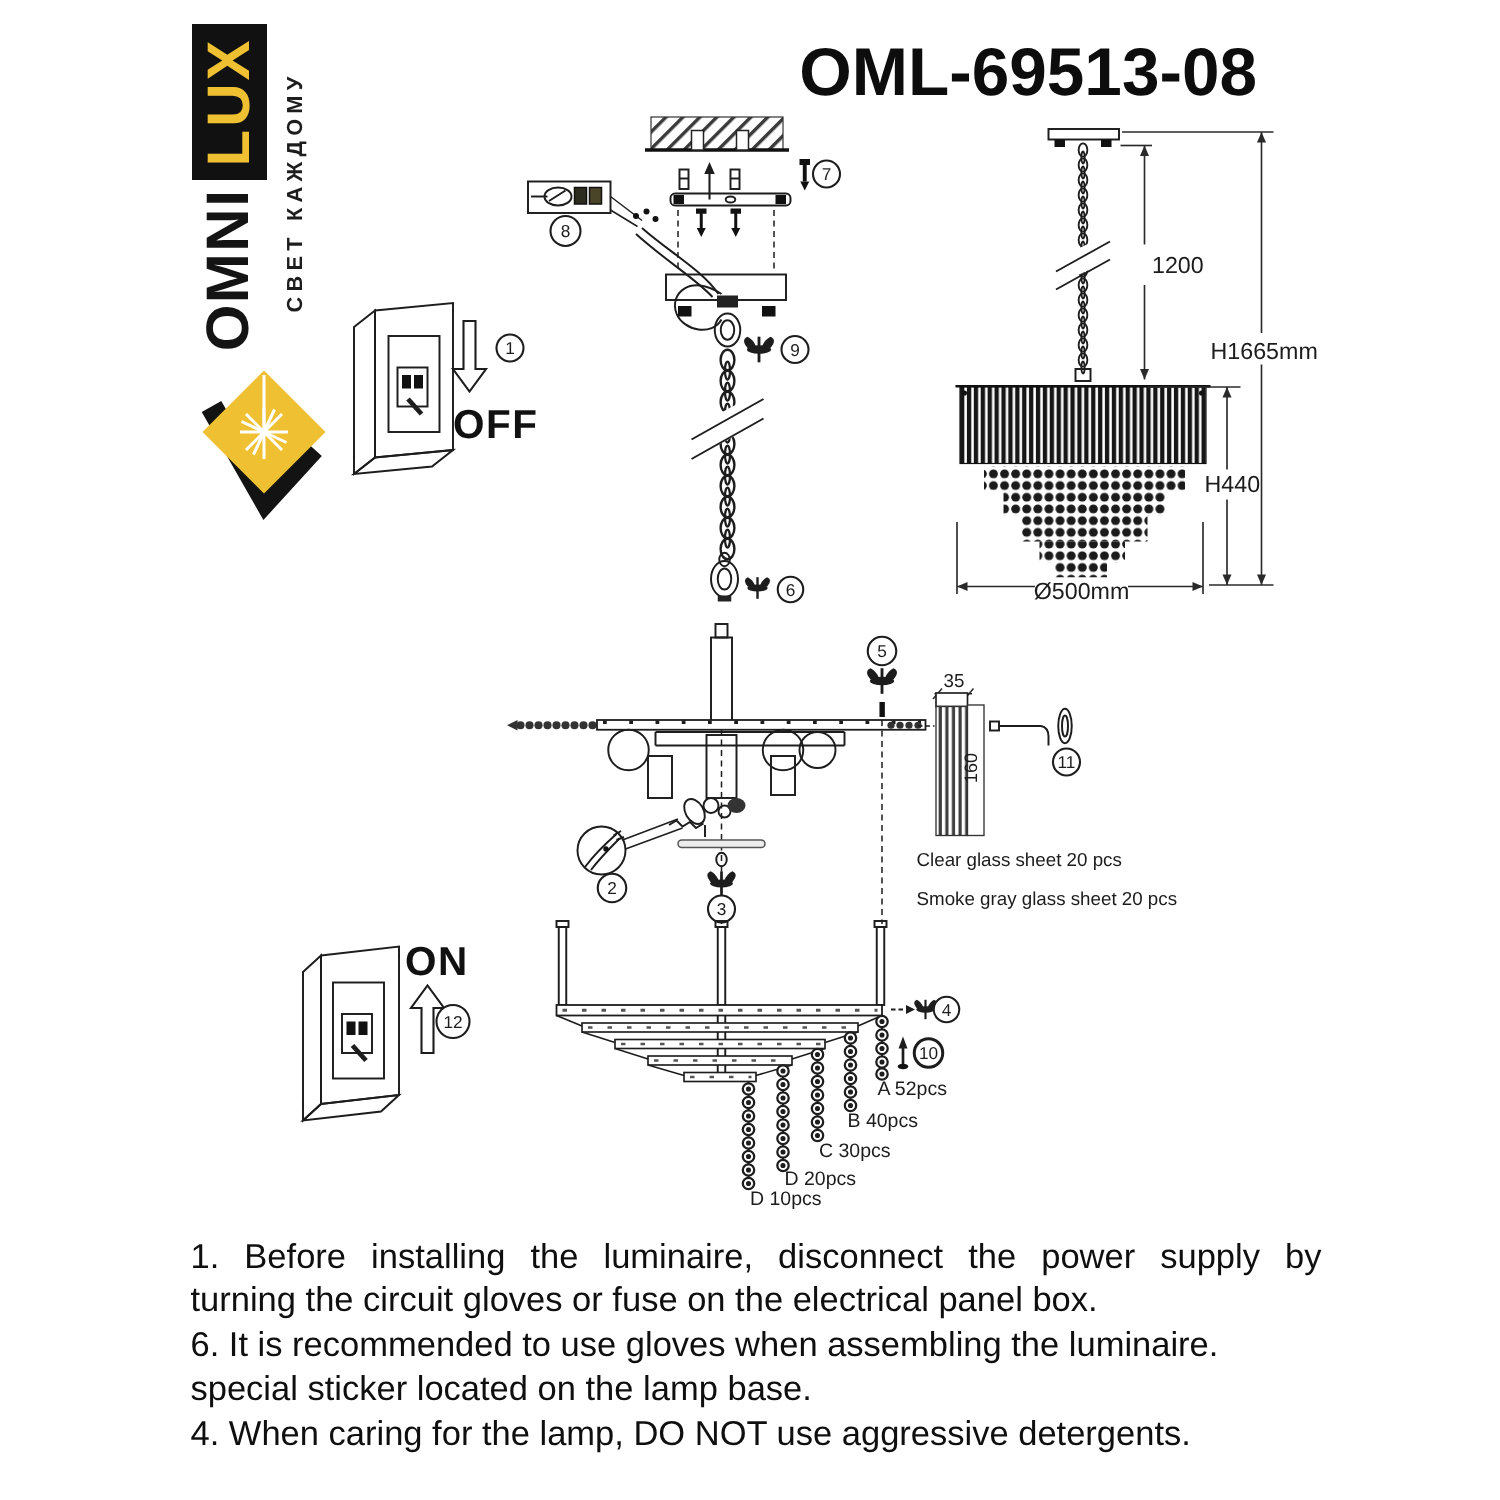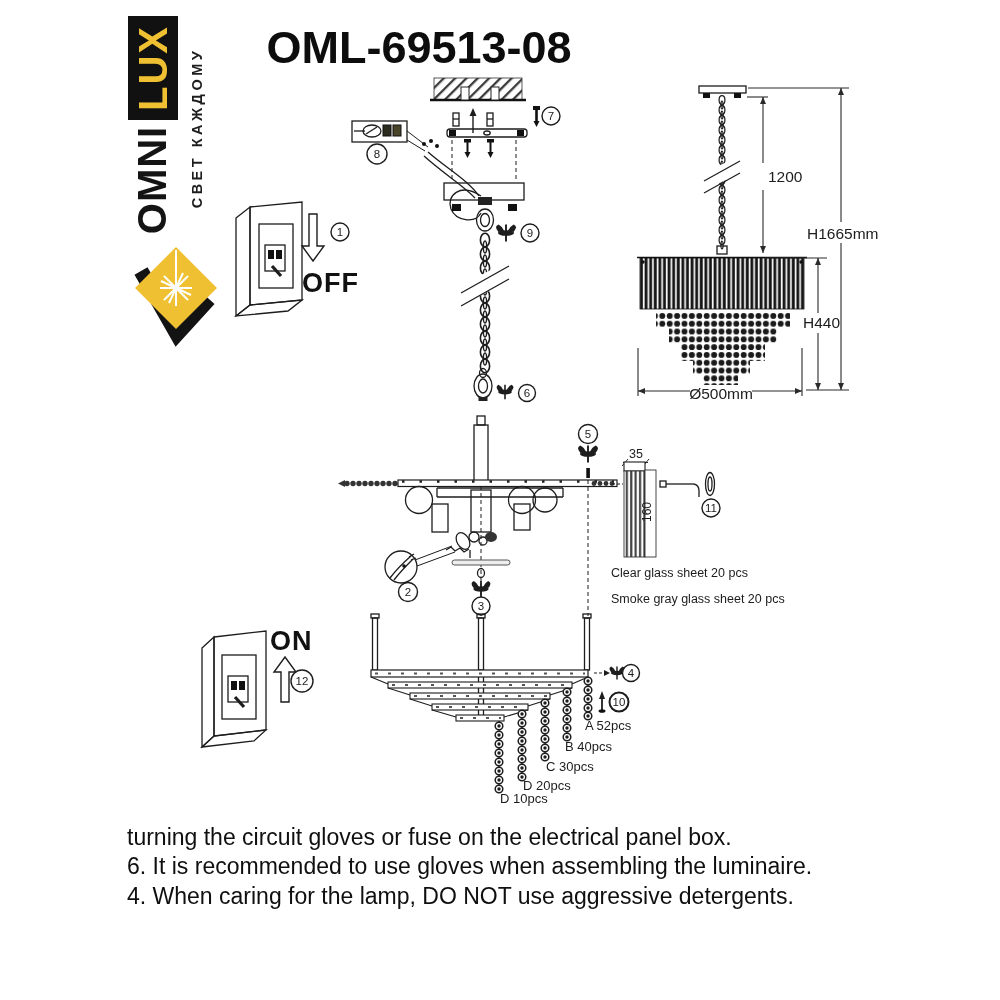--- a/index.html
+++ b/index.html
@@ -1,18 +1,18 @@
 <!DOCTYPE html>
 <html><head>
 <meta charset="utf-8">
 <style>
   html,body{margin:0;padding:0;}
   body{width:1000px;height:1000px;background:#ffffff;position:relative;overflow:hidden;
        font-family:"Liberation Sans",sans-serif;color:#141414;}
-  #title{position:absolute;top:22px;left:0;width:838px;text-align:center;
+  #title{position:absolute;top:22px;left:0;width:838px;text-align:right;
          font-size:45px;font-weight:bold;letter-spacing:0px;color:#0d0d0d;}
   #diagram-svg{position:absolute;top:0;left:0;}
   #instructions{position:absolute;left:127px;top:823px;width:754px;
                 font-size:23px;line-height:29.4px;color:#0f0f0f;}
   .ins-line{white-space:nowrap;}
   .ins-line.jline{white-space:normal;text-align:justify;text-align-last:justify;}
   svg text{font-family:"Liberation Sans",sans-serif;}
   .dimtxt{font-size:15.5px;fill:#1c1c1c;}
   .lbltxt{font-size:13px;fill:#1c1c1c;}
   .callout-circle{fill:#ffffff;stroke:#1d1d1d;stroke-width:1.4;}
@@ -519,16 +519,18 @@
     <text x="270" y="650" font-size="27" font-weight="bold" fill="#111" letter-spacing="1">ON</text>
     <path d="M281,702 h8 v-30 h7 l-11,-15 l-11,15 h7 z" fill="#fff" stroke="#1d1d1d" stroke-width="1.4"></path>
     <g>
       <circle cx="302" cy="681" r="11" class="callout-circle"></circle>
       <text x="302" y="685" class="callout-num">12</text>
     </g>
   </g>
 </svg>
 
 <div id="instructions">
+  <div class="ins-line jline">1. Before installing the luminaire, disconnect the power supply by</div>
   <div class="ins-line">turning the circuit gloves or fuse on the electrical panel box.</div>
   <div class="ins-line">6. It is recommended to use gloves when assembling the luminaire.</div>
+  <div class="ins-line">special sticker located on the lamp base.</div>
   <div class="ins-line">4. When caring for the lamp, DO NOT use aggressive detergents.</div>
 </div>
 
 </body></html>

